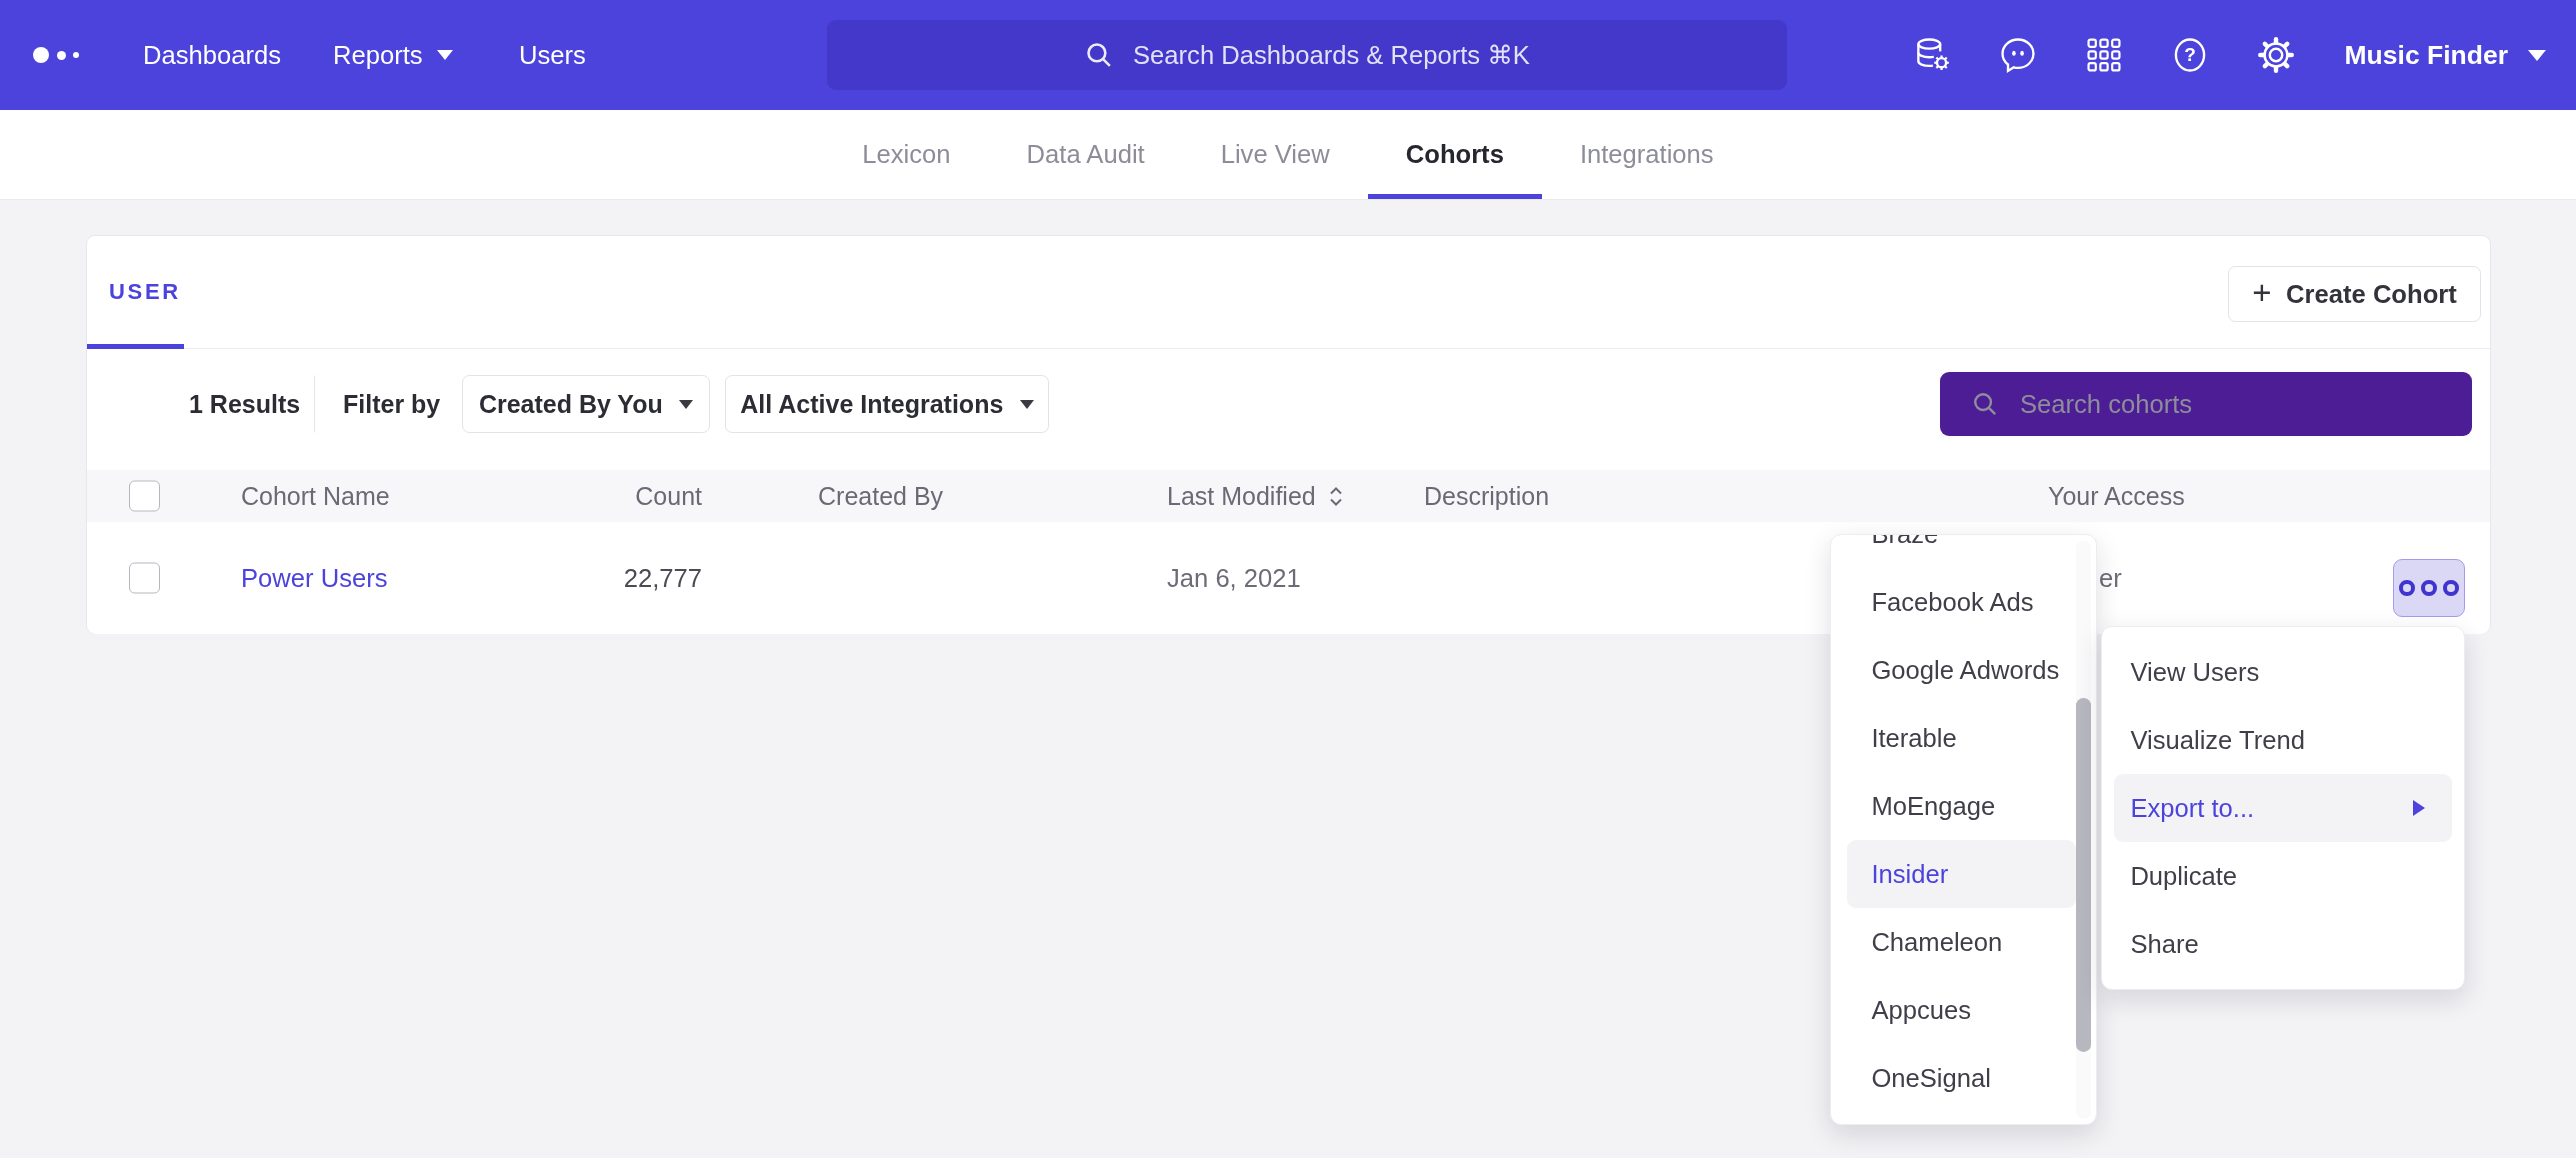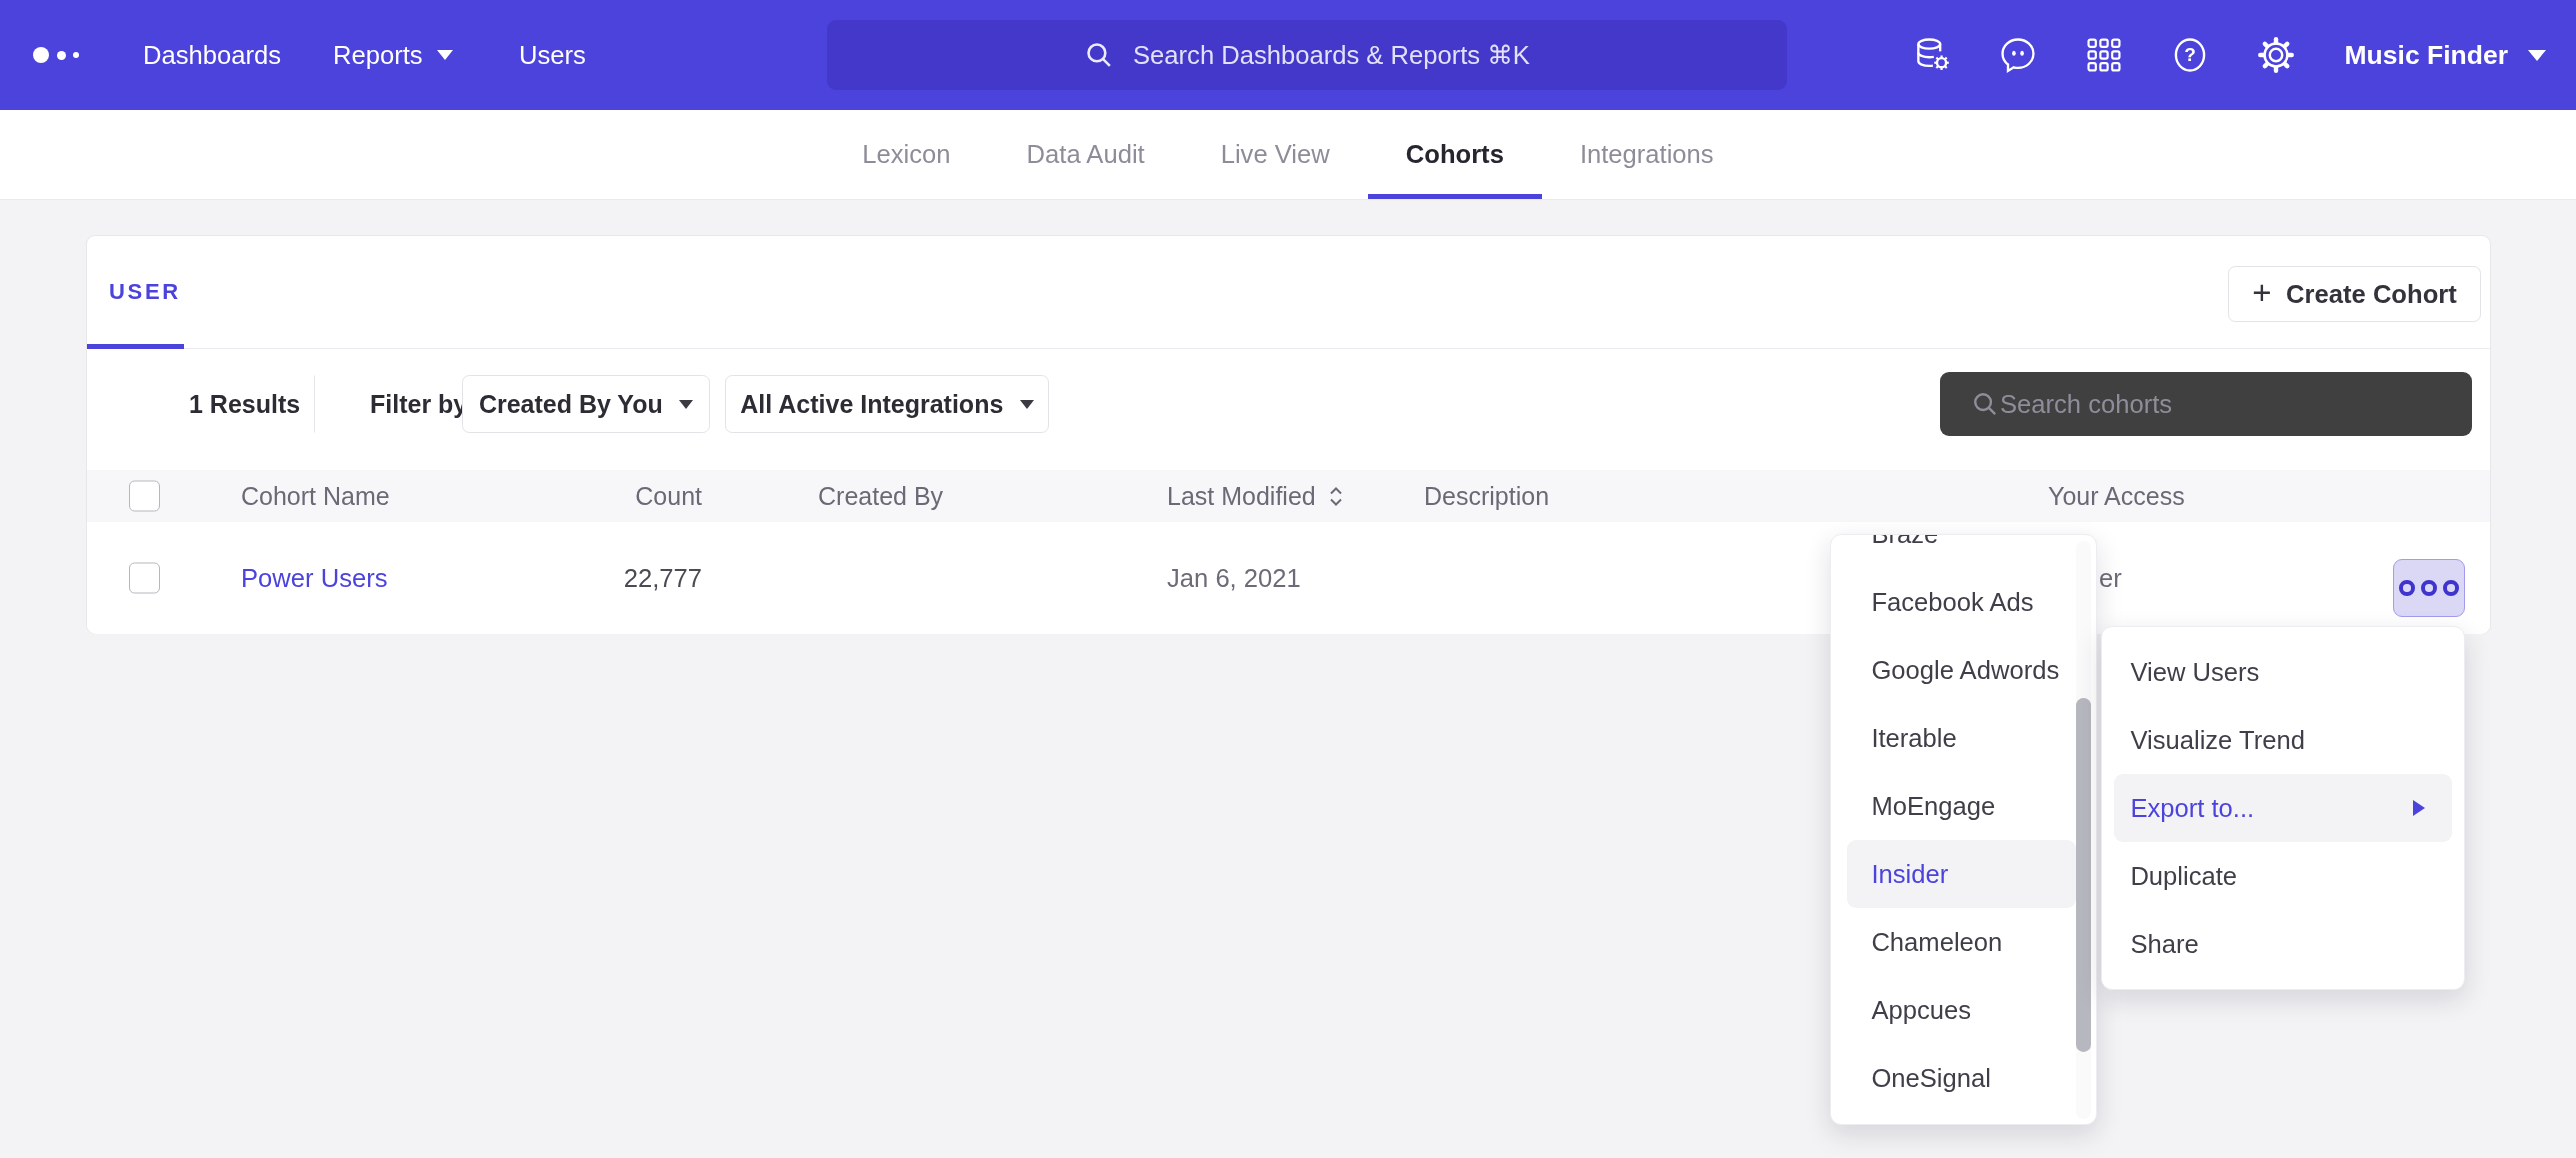--- a/index.html
+++ b/index.html
@@ -44,27 +44,27 @@
   .create-btn{position:absolute;right:9px;top:30px;width:253px;height:56px;background:#fff;
               border:0.9px solid #e3e3e7;border-radius:7.3px;display:flex;align-items:center;
               justify-content:center;gap:14.6px;font-size:25.6px;font-weight:600;color:#33333b;
               font-family:inherit;cursor:pointer;}
   .plus{font-size:33px;font-weight:400;line-height:1;margin-top:-3.7px;}
 
   .filter-row{position:absolute;left:0;top:135px;width:100%;height:66px;}
   .fr{position:absolute;top:50%;transform:translateY(-50%);}
   .results{left:102px;font-size:25px;font-weight:700;color:#2c2c34;}
   .vdiv{left:227px;width:0.9px;height:57px;background:#e6e6ea;}
-  .filterby{left:256px;font-size:25px;font-weight:600;color:#2c2c34;margin-left:27px;}
+  .filterby{left:256px;font-size:25px;font-weight:600;color:#2c2c34;}
   .filter-btn{height:58px;background:#fff;border:0.9px solid #e3e3e7;border-radius:7.3px;
               display:flex;align-items:center;justify-content:center;gap:16.4px;font-size:25px;
               font-weight:600;color:#2c2c34;font-family:inherit;cursor:pointer;}
   .fb1{left:375px;width:248px;}.fb2{left:638px;width:324px;}
-  .cohort-search{left:1853px;width:532px;height:64px;background:#404040;border-radius:9px;
-                 display:flex;align-items:center;padding-left:31px;box-sizing:border-box;
+  .cohort-search{left:1853px;width:532px;height:64px;background:#4c1d95;border-radius:9px;
+                 display:flex;align-items:center;gap:20px;padding-left:31px;box-sizing:border-box;
                  color:#8e8e9a;font-size:25.6px;cursor:text;}
 
   .thead{position:absolute;left:0;top:234px;width:100%;height:52px;background:#f7f7f9;}
   .trow{position:absolute;left:0;top:286px;width:100%;height:112px;background:#fff;
         border-radius:0 0 9px 9px;}
   .cell{position:absolute;top:50%;transform:translateY(-50%);font-size:25px;color:#6a6a77;
         display:flex;align-items:center;gap:11px;white-space:nowrap;}
   .c-check{left:42px}.c-name{left:154px}.c-count{left:438px;width:177px;justify-content:flex-end;}
   .c-creator{left:731px}.c-mod{left:1080px}.c-desc{left:1337px}.c-access{left:1961px}
   .checkbox{width:31px;height:31px;background:#fff;border:1.8px solid #b6b6bf;border-radius:5.5px;

